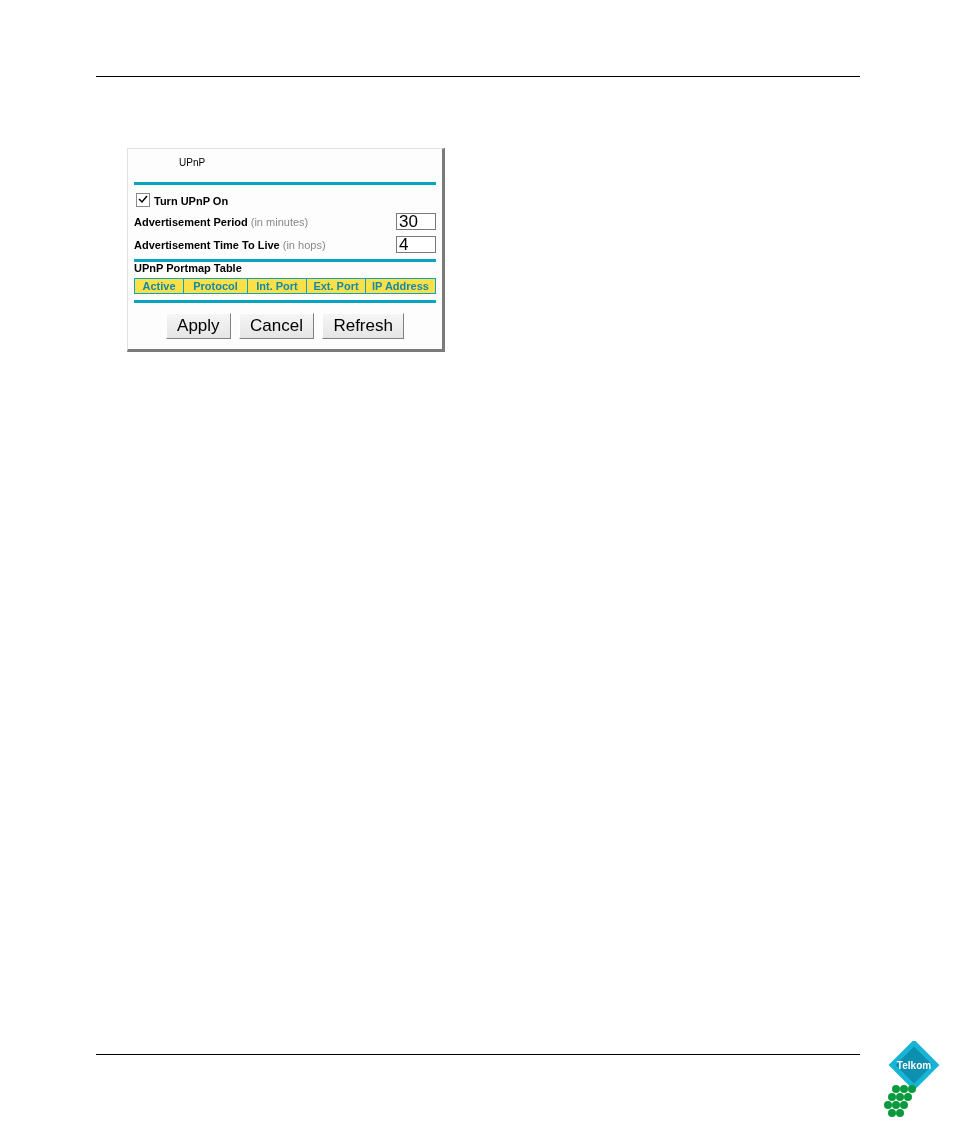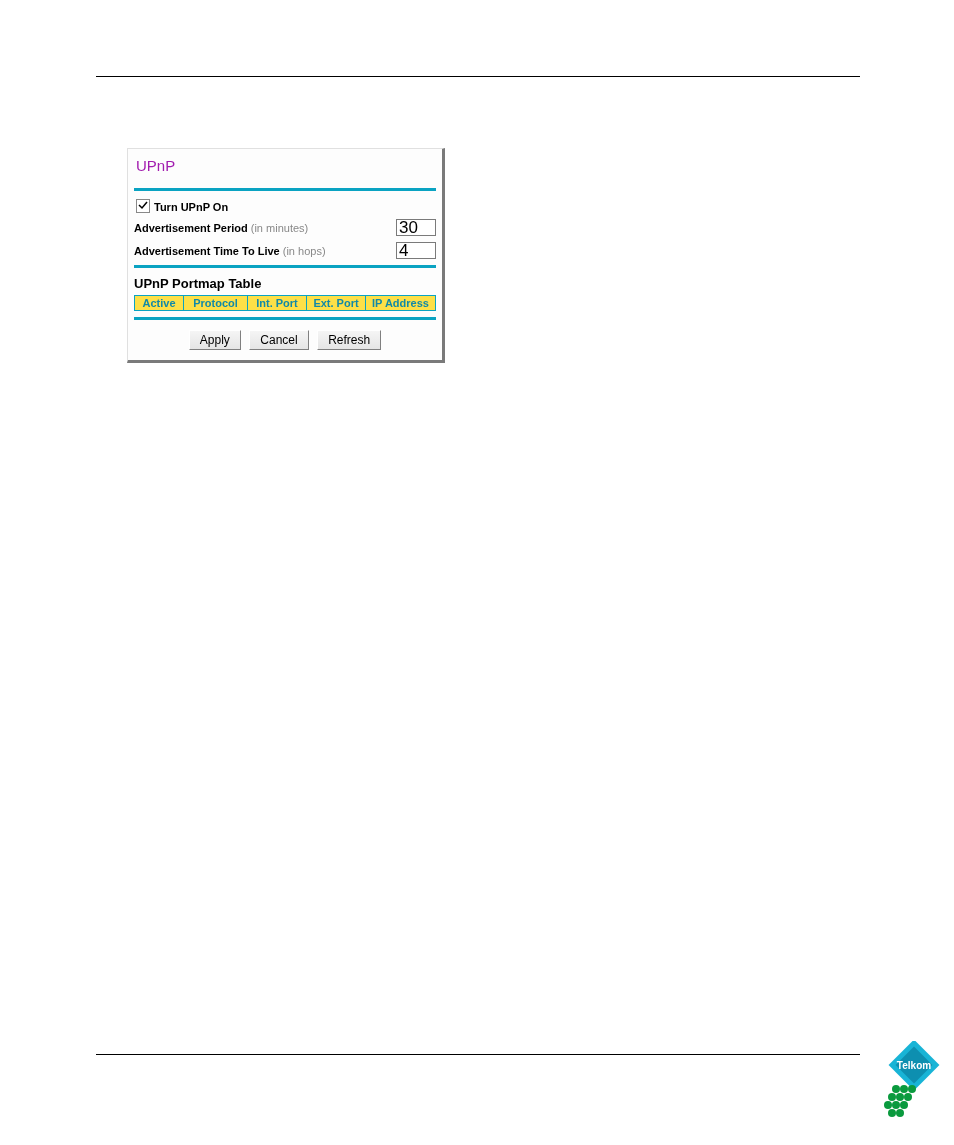--- a/index.html
+++ b/index.html
@@ -37,24 +37,25 @@
     width: 318px;
     box-sizing: border-box;
     border-top: 1px solid #e0e0e0;
     border-left: 1px solid #e0e0e0;
     border-right: 3px solid #7a7a7a;
     border-bottom: 3px solid #7a7a7a;
     background: #fdfdfd;
     padding: 6px 6px 10px 6px;
   }
   .panel-title {
-    font-size: 15px;
-    color: #a21caf;
+    font-size: 10px;
+    color: #000000;
     font-weight: 500;
     padding: 2px 2px 14px 2px;
+    margin-left: 43px;
   }
   .thick-teal {
     height: 3px;
     background: #0aa3c2;
     width: 100%;
   }
   .row {
     display: flex;
     align-items: flex-end;
     font-size: 11px;
@@ -94,24 +95,23 @@
     width: 34px;
     height: 15px;
     font-size: 17px;
     border: 1px solid #7a7a7a;
     background: #fff;
     padding: 0 2px;
     box-sizing: content-box;
   }
   .spacer6 { height: 6px; }
   .subhead {
-    font-size: 13px;
+    font-size: 11px;
     font-weight: bold;
     color: #000;
-    padding-top: 8px;
     padding-bottom: 4px;
   }
   .portmap-table {
     width: 100%;
     border: 1px solid #0aa3c2;
     border-collapse: collapse;
   }
   .portmap-table th {
     font-size: 11px;
     font-weight: bold;
@@ -126,21 +126,21 @@
   .col-protocol { width: 55px; }
   .col-int      { width: 50px; }
   .col-ext      { width: 50px; }
   .col-ip       { width: auto; }
   .btn-row {
     text-align: center;
     padding-top: 10px;
   }
   .btn {
     display: inline-block;
-    font-size: 12px;
+    font-size: 17px;
     padding: 2px 10px;
     margin: 0 2px;
     background: linear-gradient(#f5f5f5,#e5e5e5);
     border-top: 1px solid #fff;
     border-left: 1px solid #fff;
     border-right: 1px solid #808080;
     border-bottom: 1px solid #808080;
     color: #000;
   }
   .logo {

